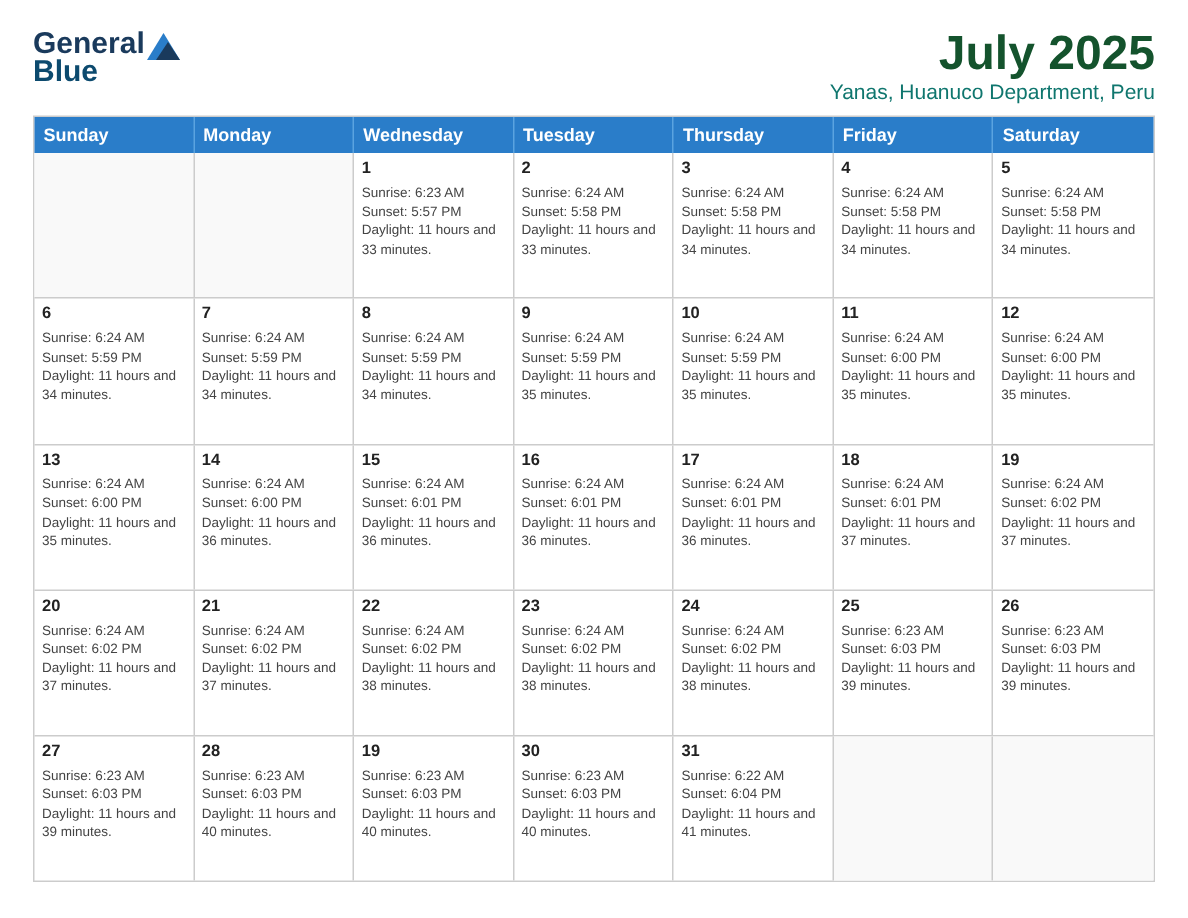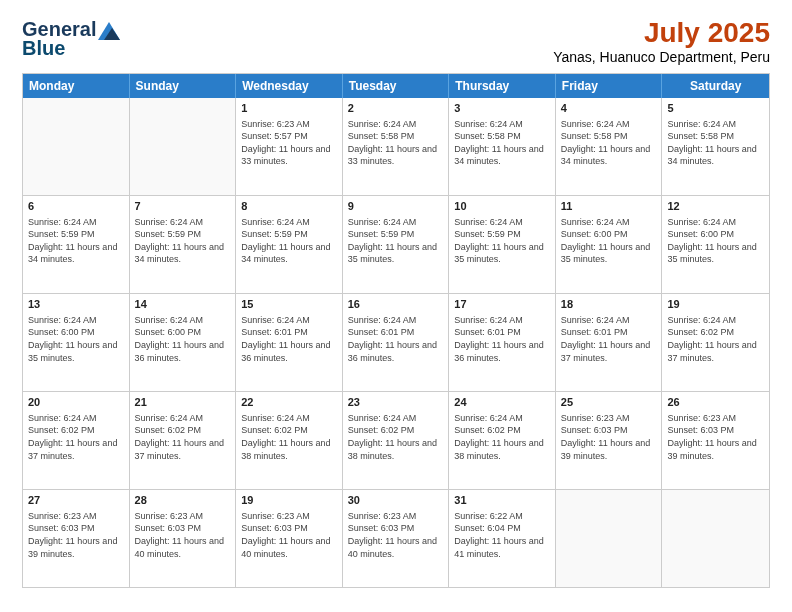--- a/index.html
+++ b/index.html
@@ -29,49 +29,49 @@
       align-items: flex-start;
     }
     .logo-row {
       display: flex;
       align-items: center;
     }
     .title-block {
       text-align: right;
     }
     .title-month {
-      font-size: 28px;
+      font-size: 32px;
       font-weight: bold;
-      color: #c2410c;
+      color: #14532d;
       line-height: 1.1;
     }
     .title-location {
       font-size: 14px;
-      color: #000000;
+      color: #0f766e;
     }
     .calendar {
       flex: 1;
       display: flex;
       flex-direction: column;
       border: 1px solid #ccc;
     }
     .cal-header {
       display: grid;
       grid-template-columns: repeat(7, 1fr);
       background: #2a7dc9;
     }
     .cal-header-cell {
       color: #fff;
       font-size: 12px;
       font-weight: bold;
       padding: 5px 6px;
       border-right: 1px solid #5aa3e0;
       text-align: left;
     }
-    .cal-header-cell:last-child { border-right: none; text-align: center; }
+    .cal-header-cell:last-child { border-right: none; }
     .cal-body {
       flex: 1;
       display: flex;
       flex-direction: column;
     }
     .cal-row {
       display: grid;
       grid-template-columns: repeat(7, 1fr);
       flex: 1;
       border-top: 1px solid #ccc;
@@ -115,22 +115,22 @@
       <span style="font-size:20px;font-weight:bold;color:#0c4a6e;margin-top:-4px;">Blue</span>
     </div>
     <div class="title-block">
       <div class="title-month">July 2025</div>
       <div class="title-location">Yanas, Huanuco Department, Peru</div>
     </div>
   </div>
 
   <div class="calendar">
     <div class="cal-header" id="cal-header">
+        <div class="cal-header-cell">Sunday</div>
         <div class="cal-header-cell">Monday</div>
-        <div class="cal-header-cell">Sunday</div>
         <div class="cal-header-cell">Wednesday</div>
         <div class="cal-header-cell">Tuesday</div>
         <div class="cal-header-cell">Thursday</div>
         <div class="cal-header-cell">Friday</div>
         <div class="cal-header-cell">Saturday</div>
       </div>
     <div class="cal-body" id="cal-body">
         <div class="cal-row">
           <div class="cal-cell empty"></div>
           <div class="cal-cell empty"></div>

